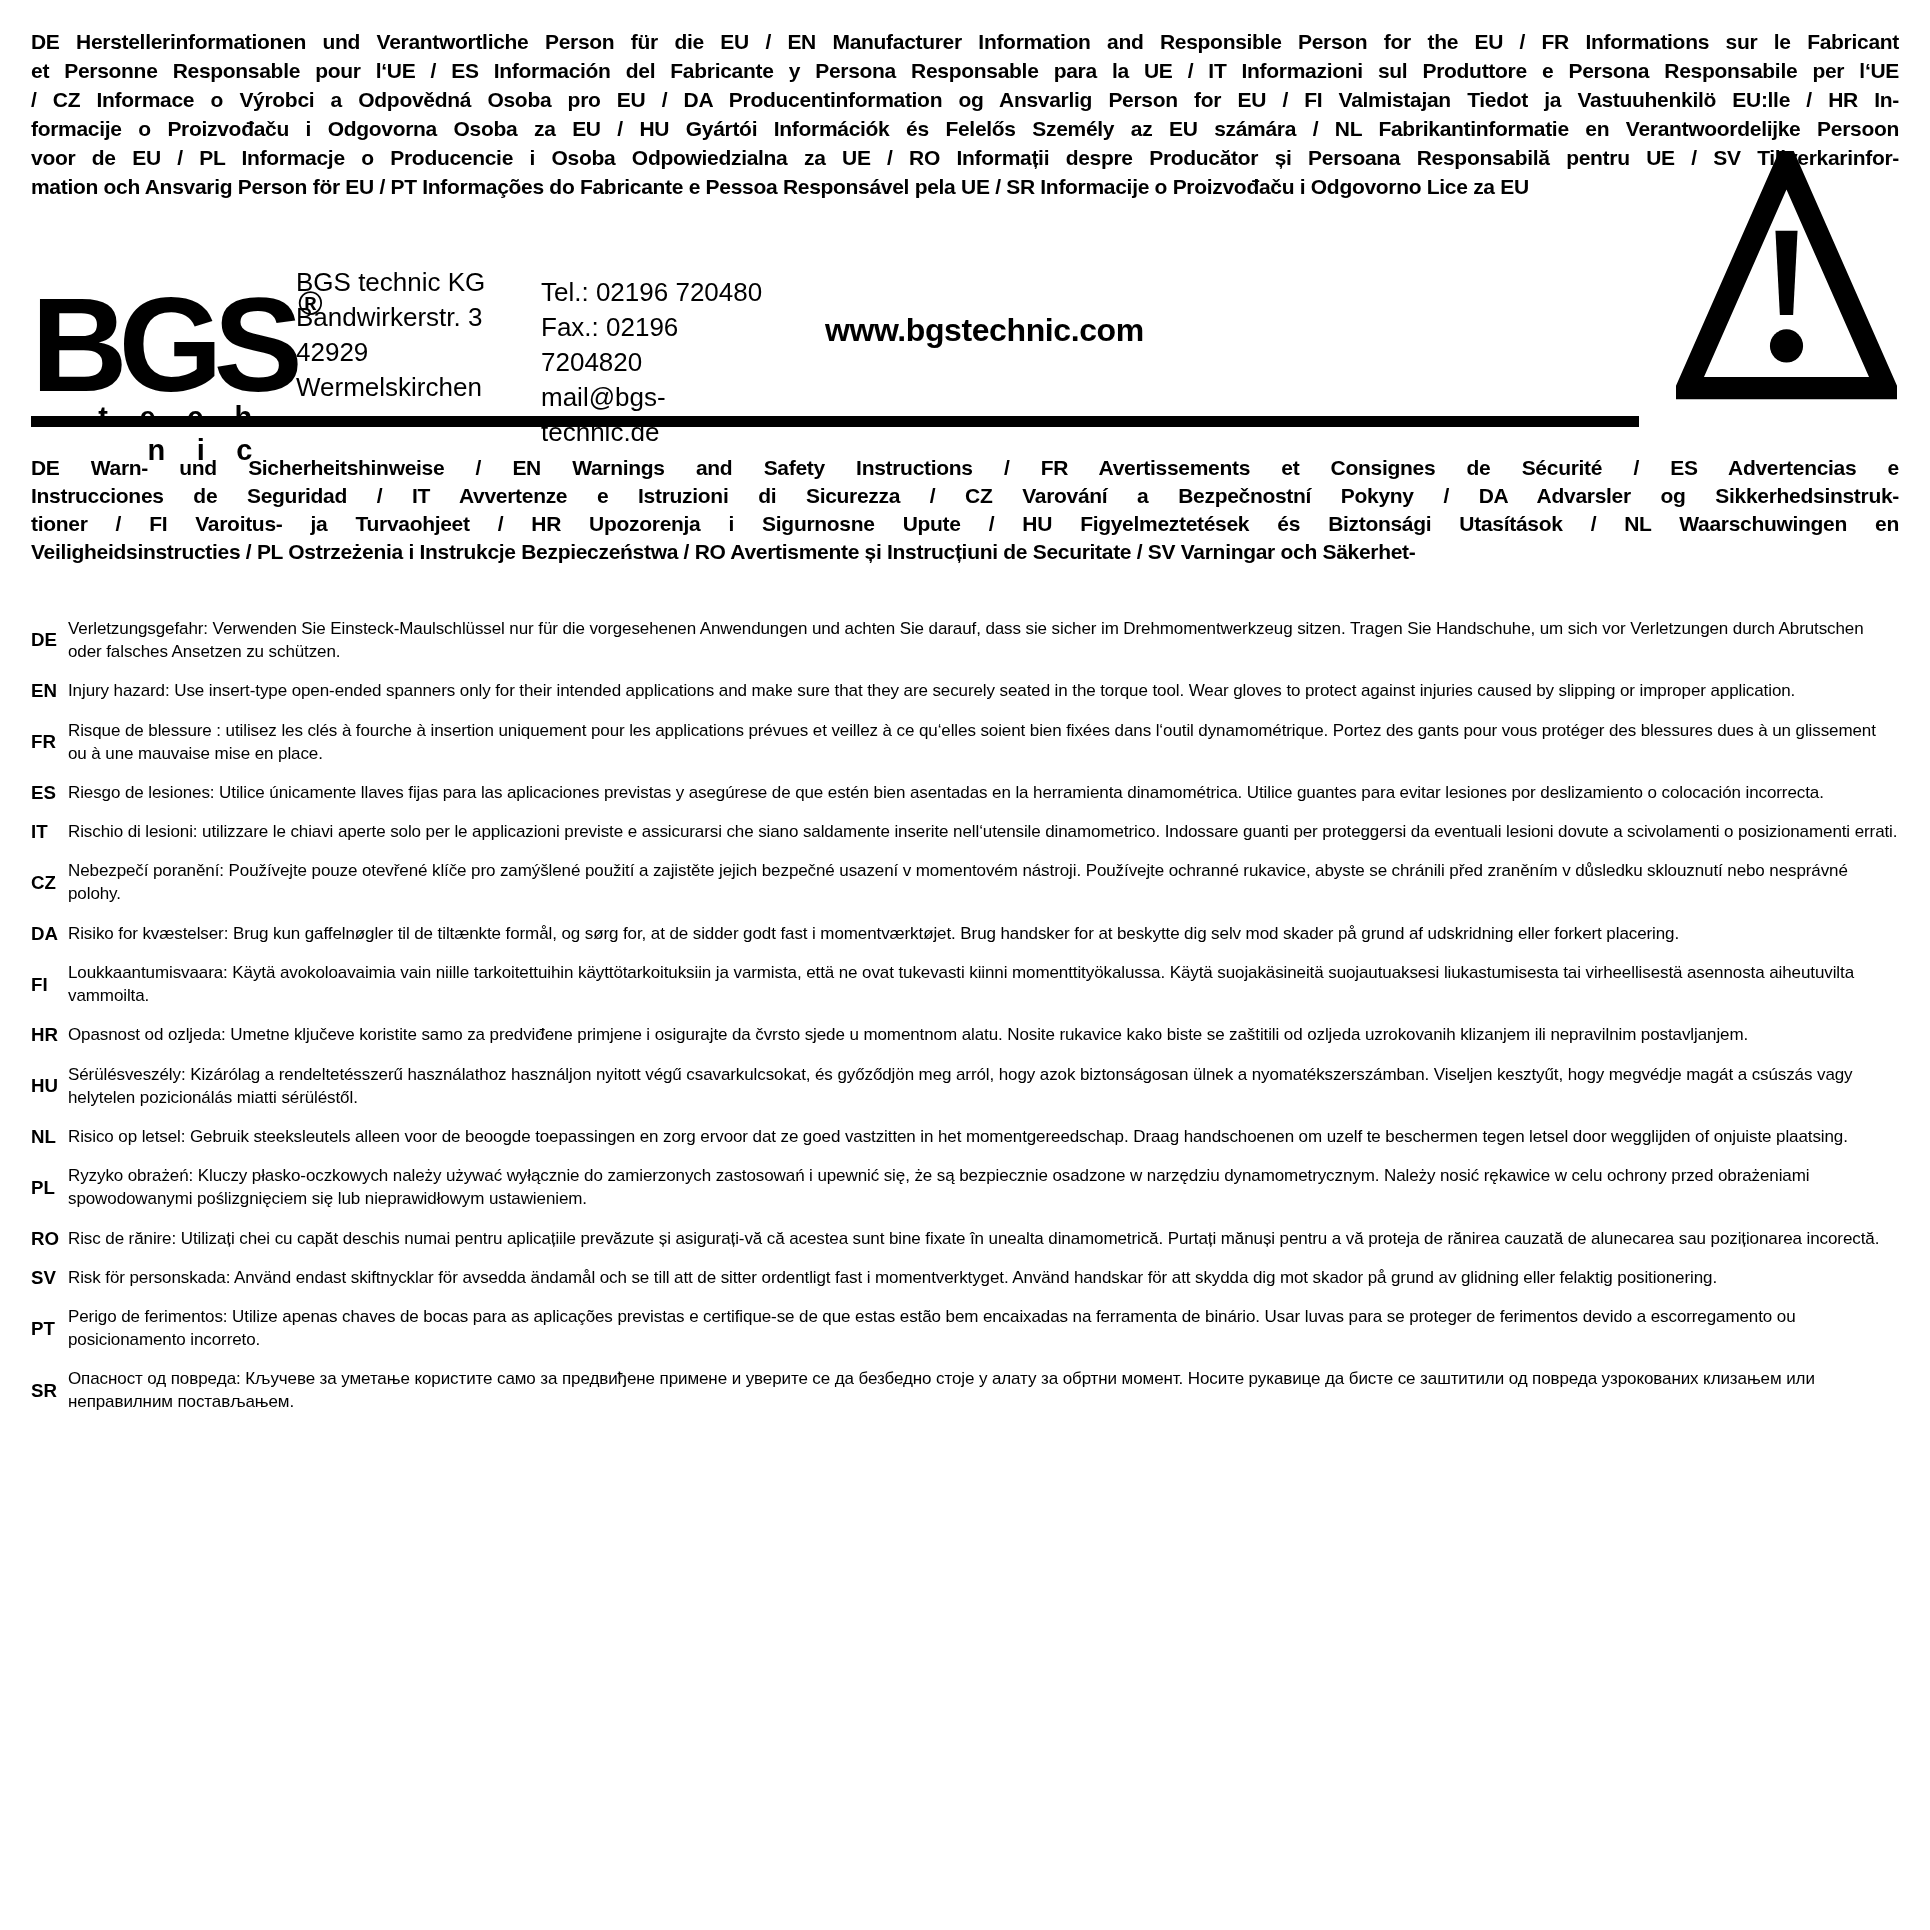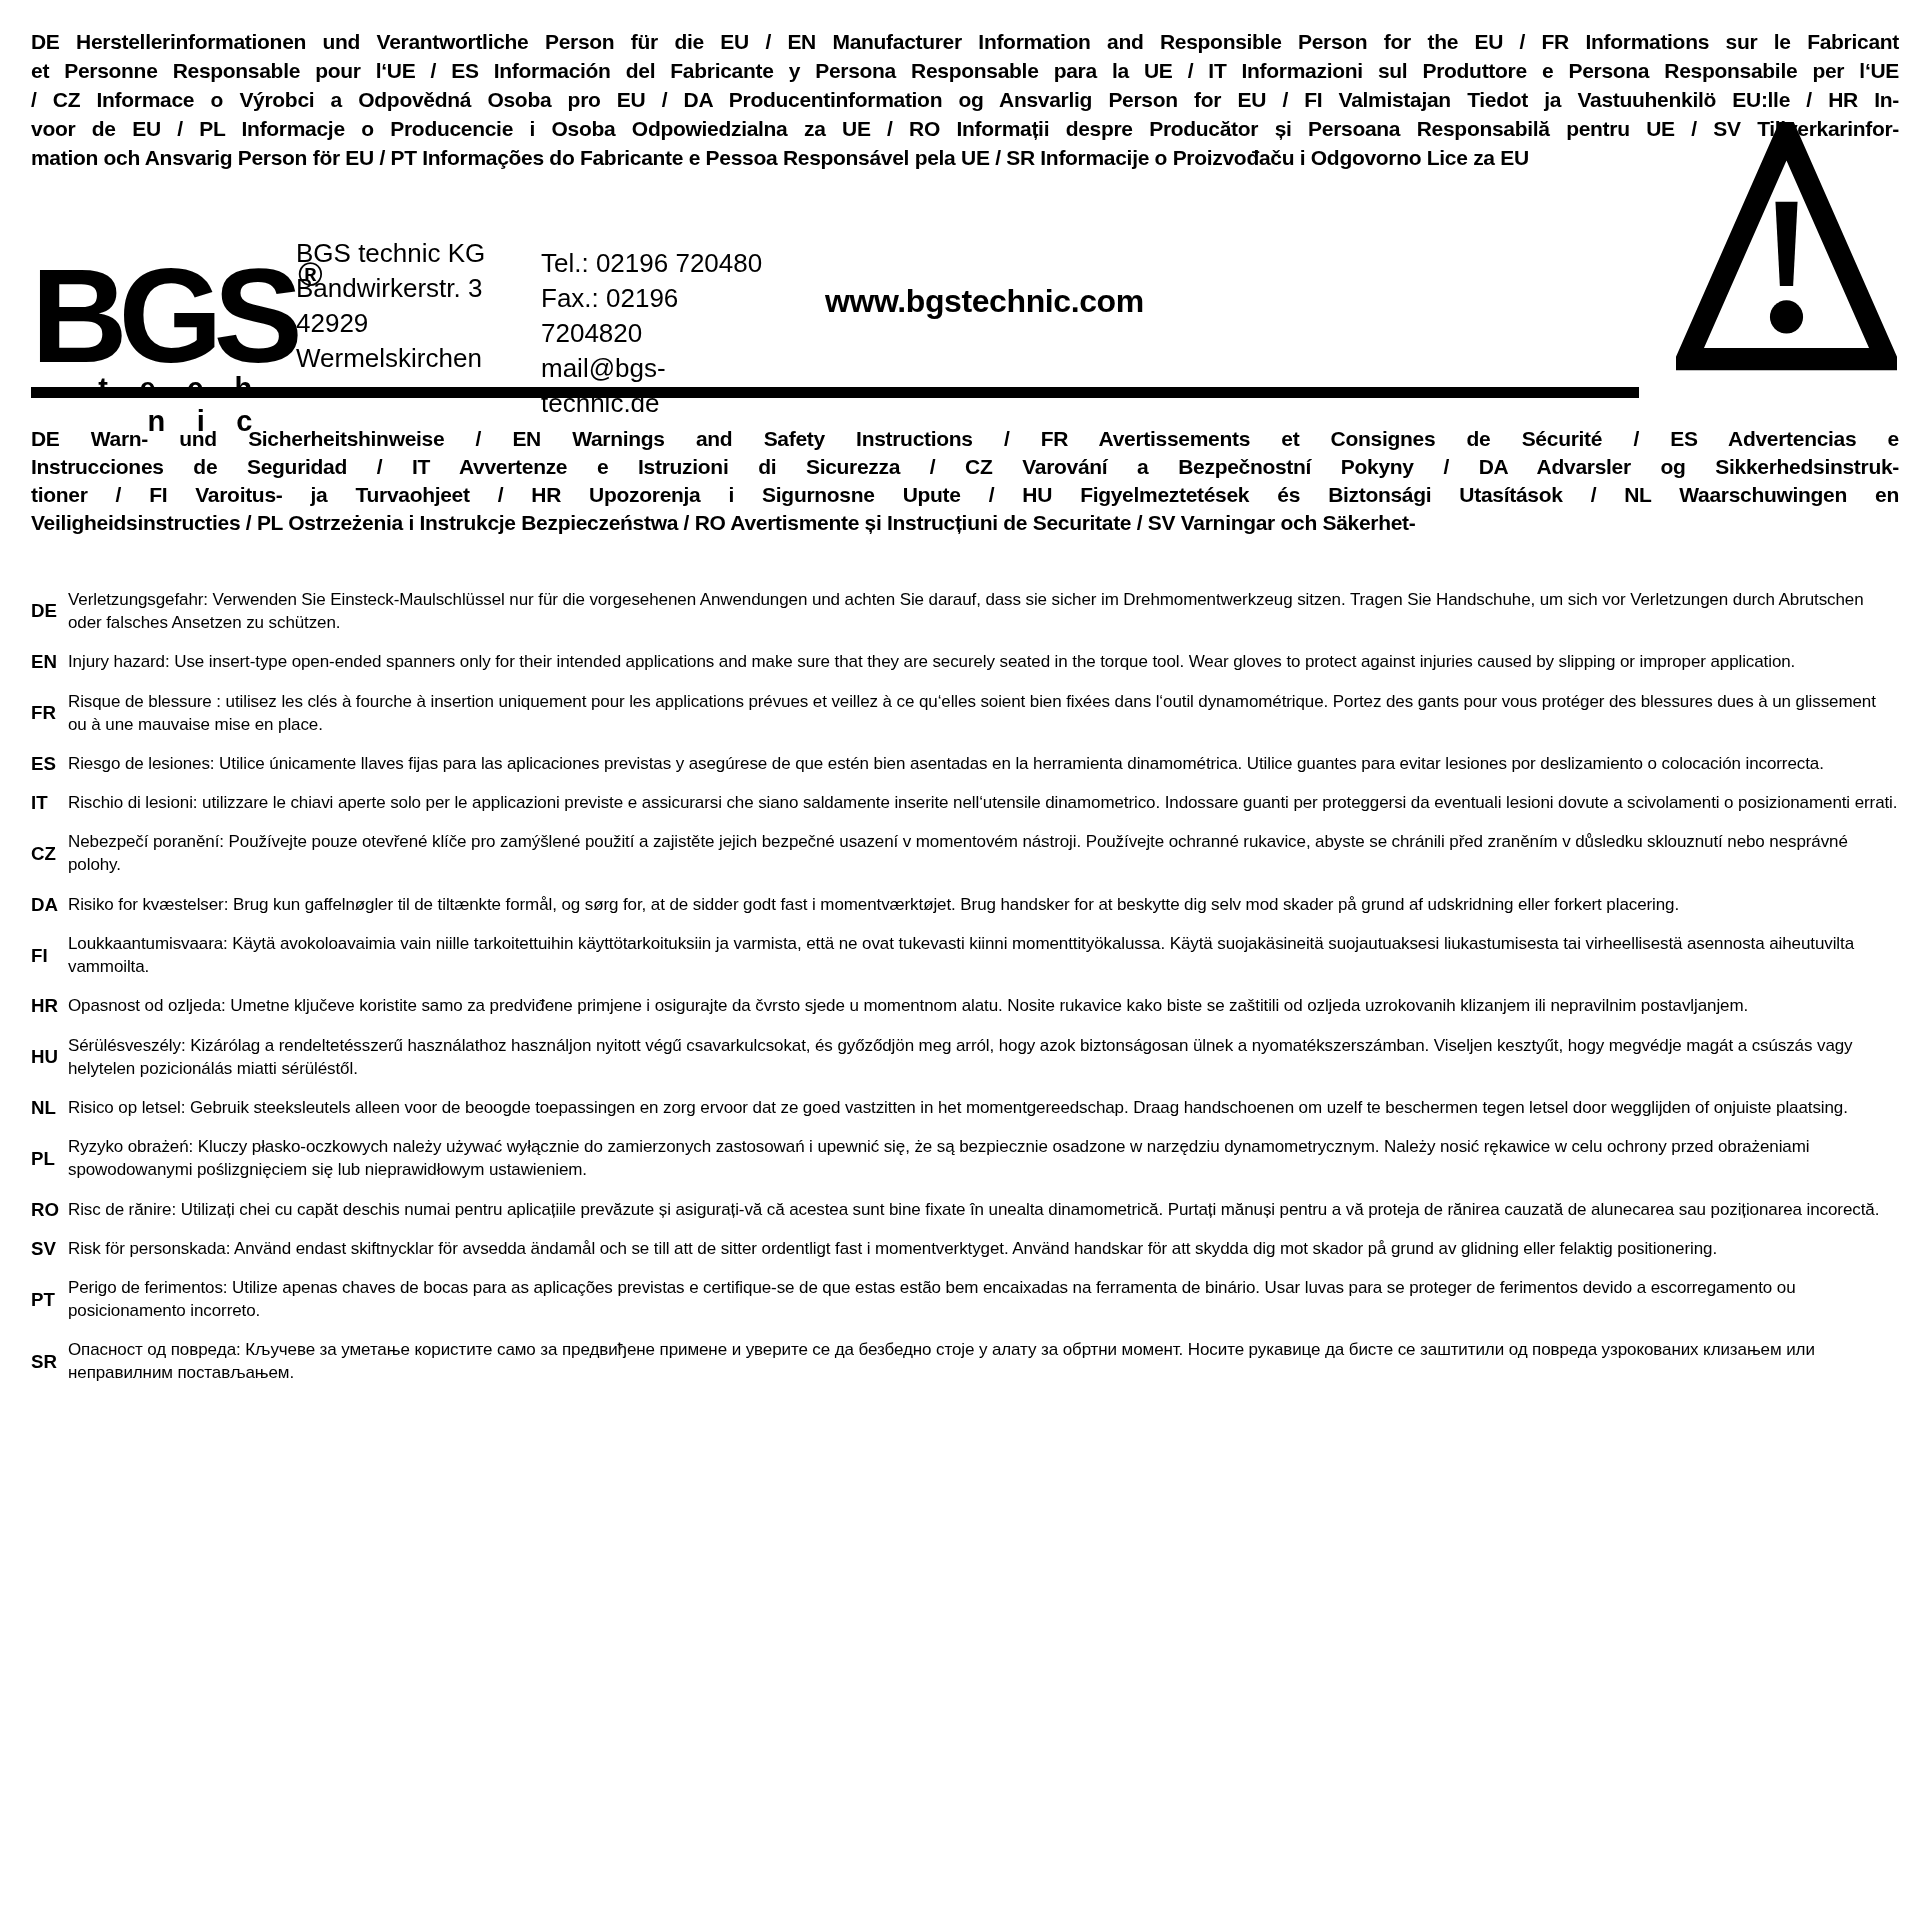--- a/index.html
+++ b/index.html
@@ -45,20 +45,21 @@
 </head>
 <body>
 
 <div class="page">
 
   <div class="hlines">
 
   <div class="hline">DE Herstellerinformationen und Verantwortliche Person für die EU / EN Manufacturer Information and Responsible Person for the EU / FR Informations sur le Fabricant</div>
       <div class="hline">et Personne Responsable pour l‘UE / ES Información del Fabricante y Persona Responsable para la UE / IT Informazioni sul Produttore e Persona Responsabile per l‘UE</div>
       <div class="hline">/ CZ Informace o Výrobci a Odpovědná Osoba pro EU / DA Producentinformation og Ansvarlig Person for EU / FI Valmistajan Tiedot ja Vastuuhenkilö EU:lle / HR In-</div>
+      <div class="hline">formacije o Proizvođaču i Odgovorna Osoba za EU / HU Gyártói Információk és Felelős Személy az EU számára / NL Fabrikantinformatie en Verantwoordelijke Persoon</div>
       <div class="hline">voor de EU / PL Informacje o Producencie i Osoba Odpowiedzialna za UE / RO Informații despre Producător și Persoana Responsabilă pentru UE / SV Tillverkarinfor-</div>
       <div class="hline">mation och Ansvarig Person för EU / PT Informações do Fabricante e Pessoa Responsável pela UE / SR Informacije o Proizvođaču i Odgovorno Lice za EU</div>
     </div>
 
   <div class="brand-section">
     <div class="brand-flex">
       <div class="logo">
         <div class="logo-main"><span>BGS</span><span class="reg">®</span></div>
         <div class="logo-sub">t e c h n i c</div>
       </div>

